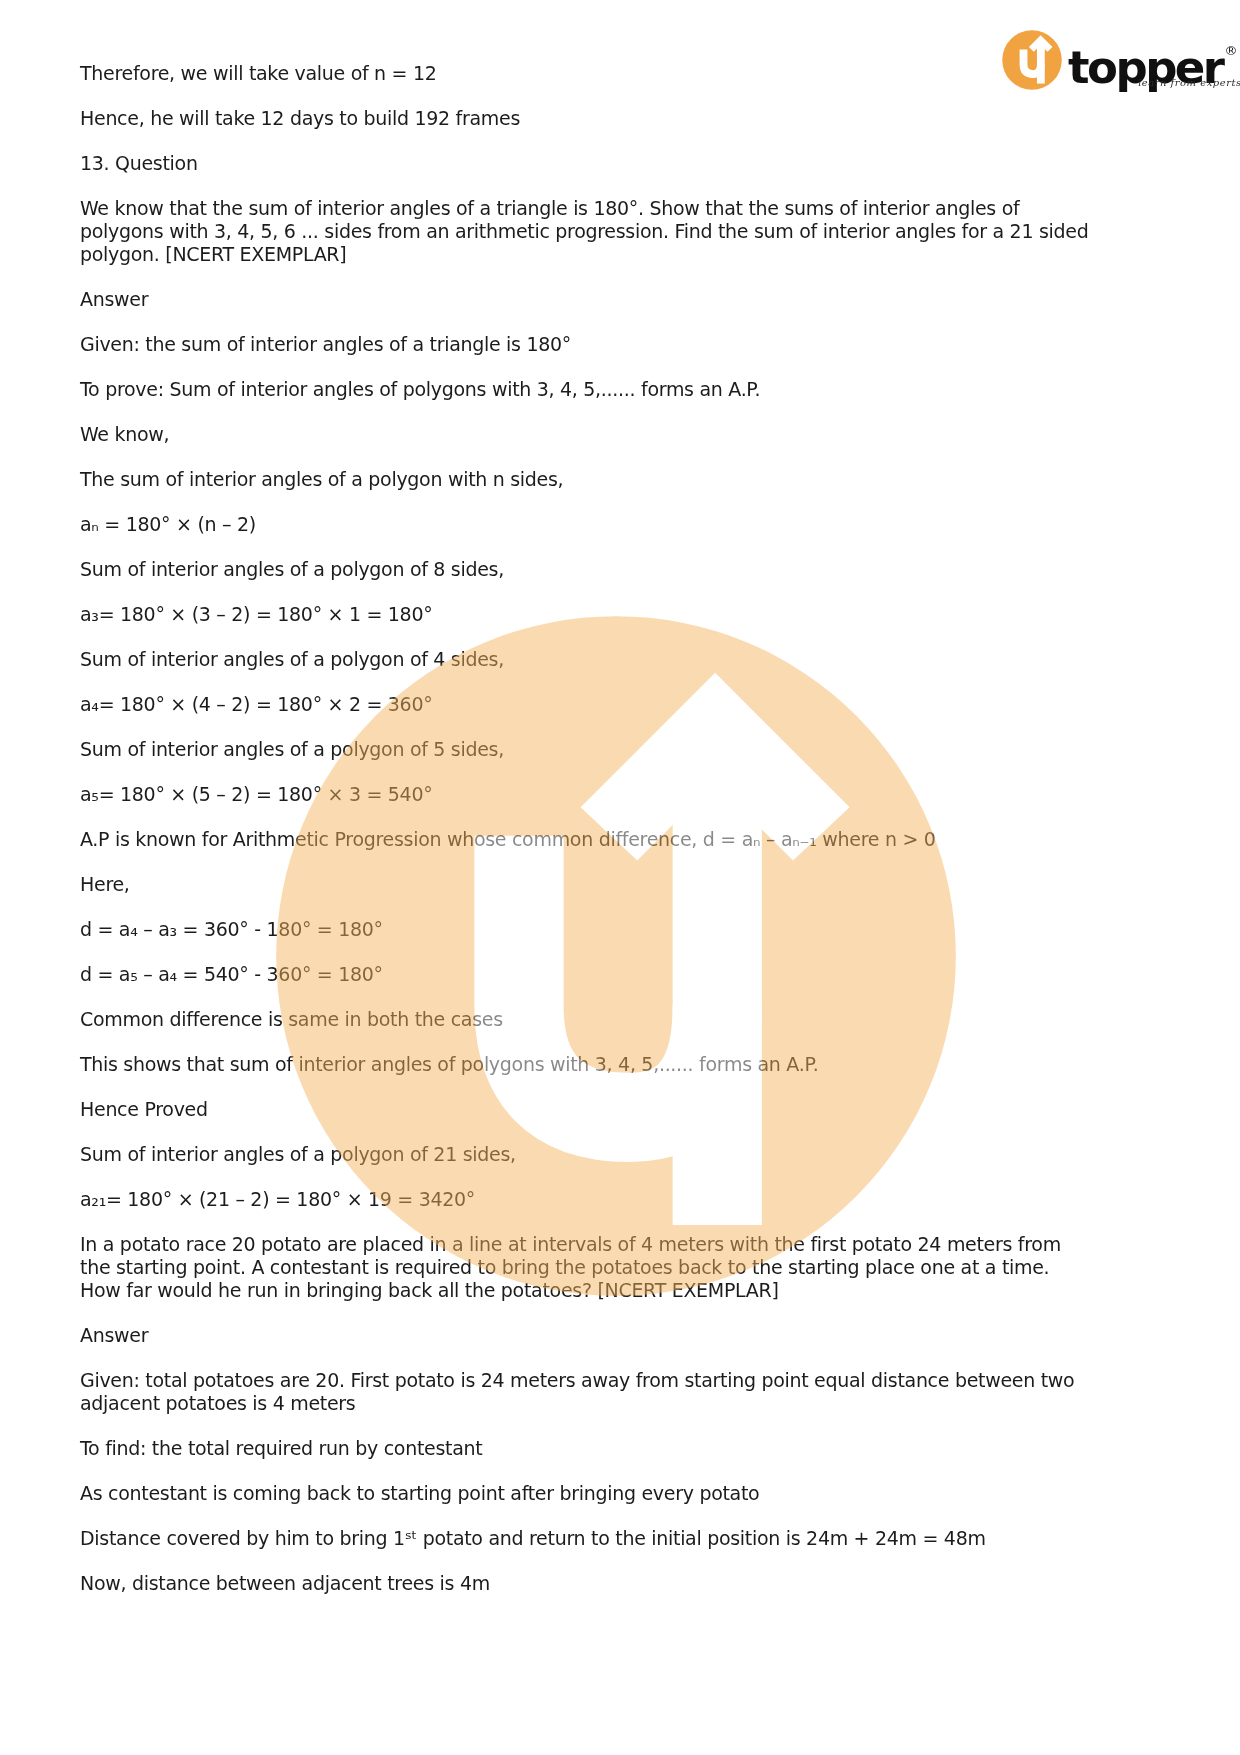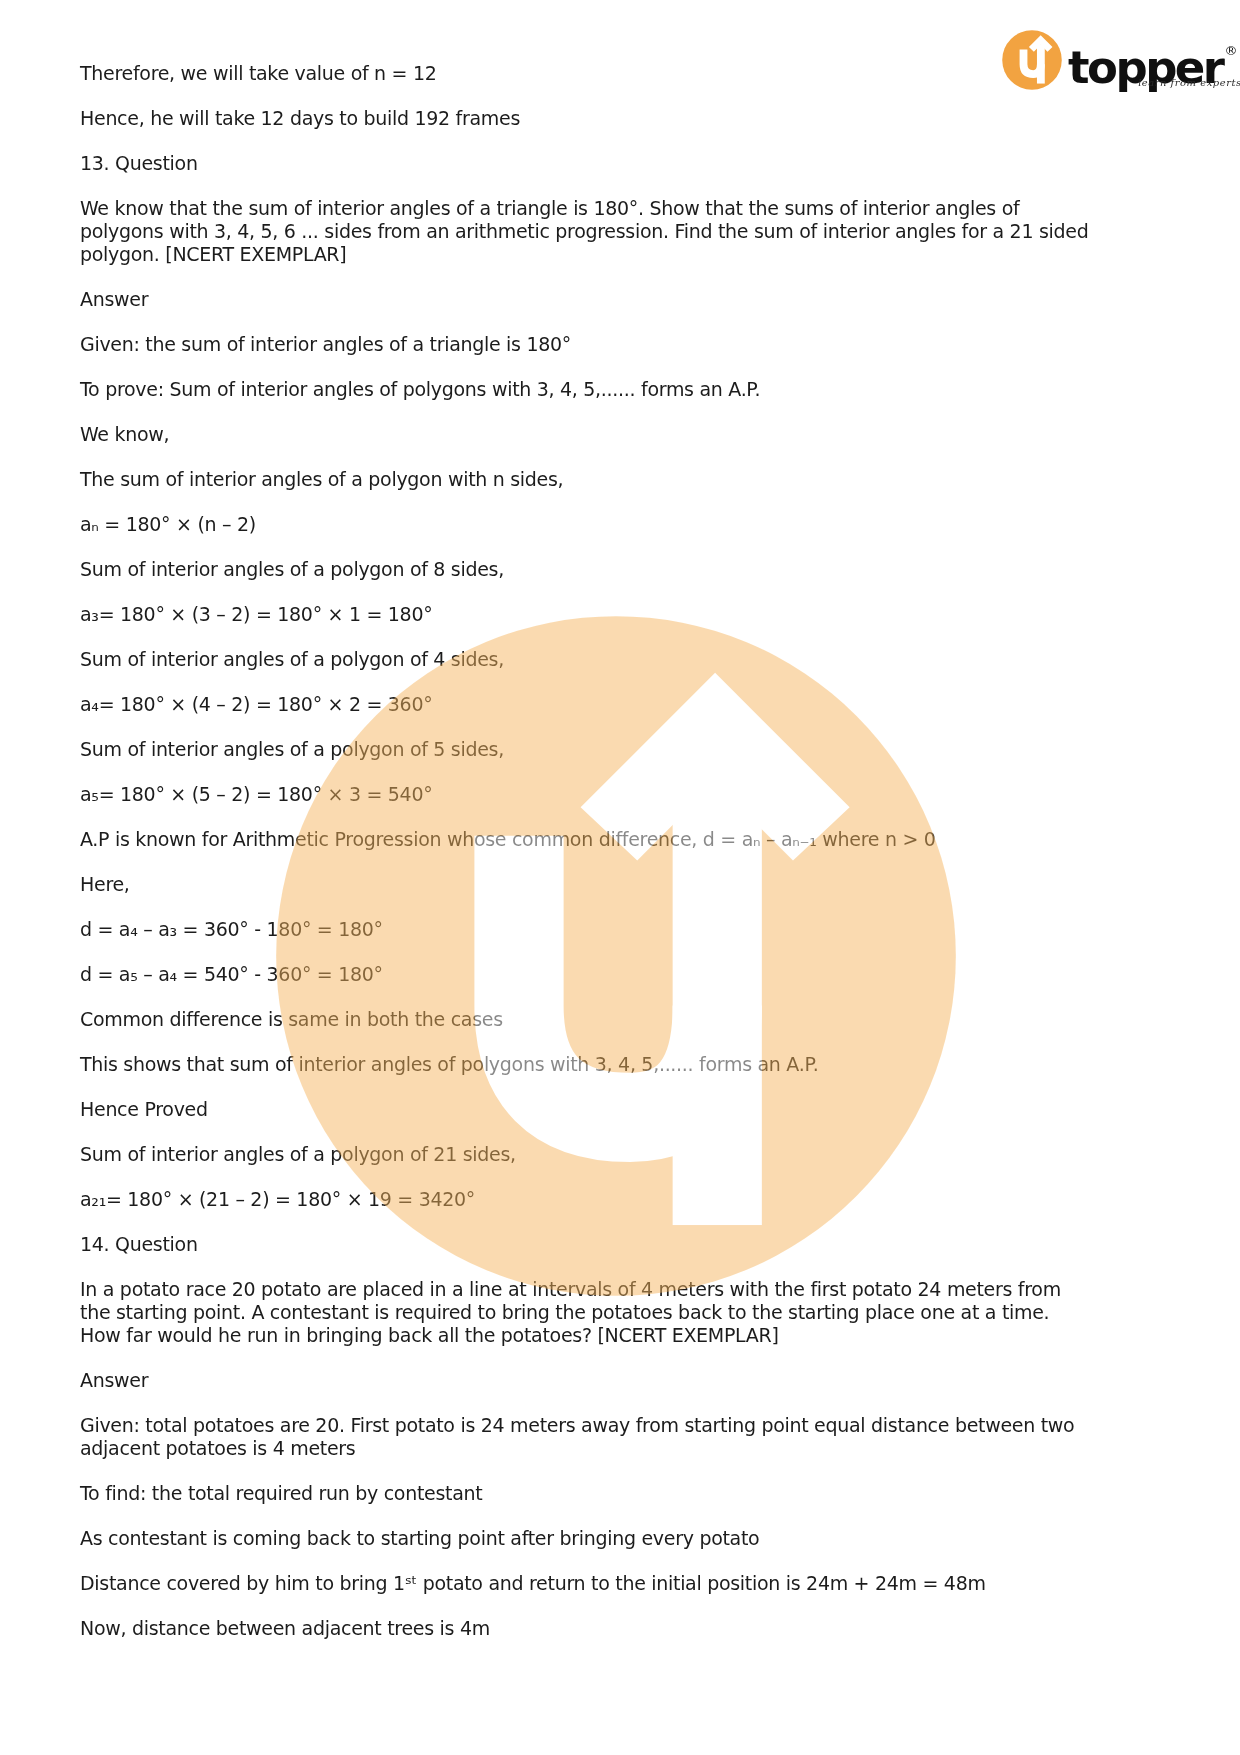--- a/index.html
+++ b/index.html
@@ -93,21 +93,20 @@
   <p class="para">a₅= 180° × (5 – 2) = 180° × 3 = 540°</p>
   <p class="para">A.P is known for Arithmetic Progression whose common difference, d = aₙ – aₙ₋₁ where n &gt; 0</p>
   <p class="para">Here,</p>
   <p class="para">d = a₄ – a₃ = 360° - 180° = 180°</p>
   <p class="para">d = a₅ – a₄ = 540° - 360° = 180°</p>
   <p class="para">Common difference is same in both the cases</p>
   <p class="para">This shows that sum of interior angles of polygons with 3, 4, 5,...... forms an A.P.</p>
   <p class="para bold">Hence Proved</p>
   <p class="para">Sum of interior angles of a polygon of 21 sides,</p>
   <p class="para">a₂₁= 180° × (21 – 2) = 180° × 19 = 3420°</p>
-  <p class="para bold">14. Question</p>
   <p class="para">In a potato race 20 potato are placed in a line at intervals of 4 meters with the first potato 24 meters from
 the starting point. A contestant is required to bring the potatoes back to the starting place one at a time.
 How far would he run in bringing back all the potatoes? [NCERT EXEMPLAR]</p>
   <p class="para bold">Answer</p>
   <p class="para"><b>Given:</b><span> total potatoes are 20. First potato is 24 meters away from starting point equal distance between two
 adjacent potatoes is 4 meters</span></p>
   <p class="para"><b>To find:</b><span> the total required run by contestant</span></p>
   <p class="para">As contestant is coming back to starting point after bringing every potato</p>
   <p class="para">Distance covered by him to bring 1ˢᵗ potato and return to the initial position is 24m + 24m = 48m</p>
   <p class="para">Now, distance between adjacent trees is 4m</p>

